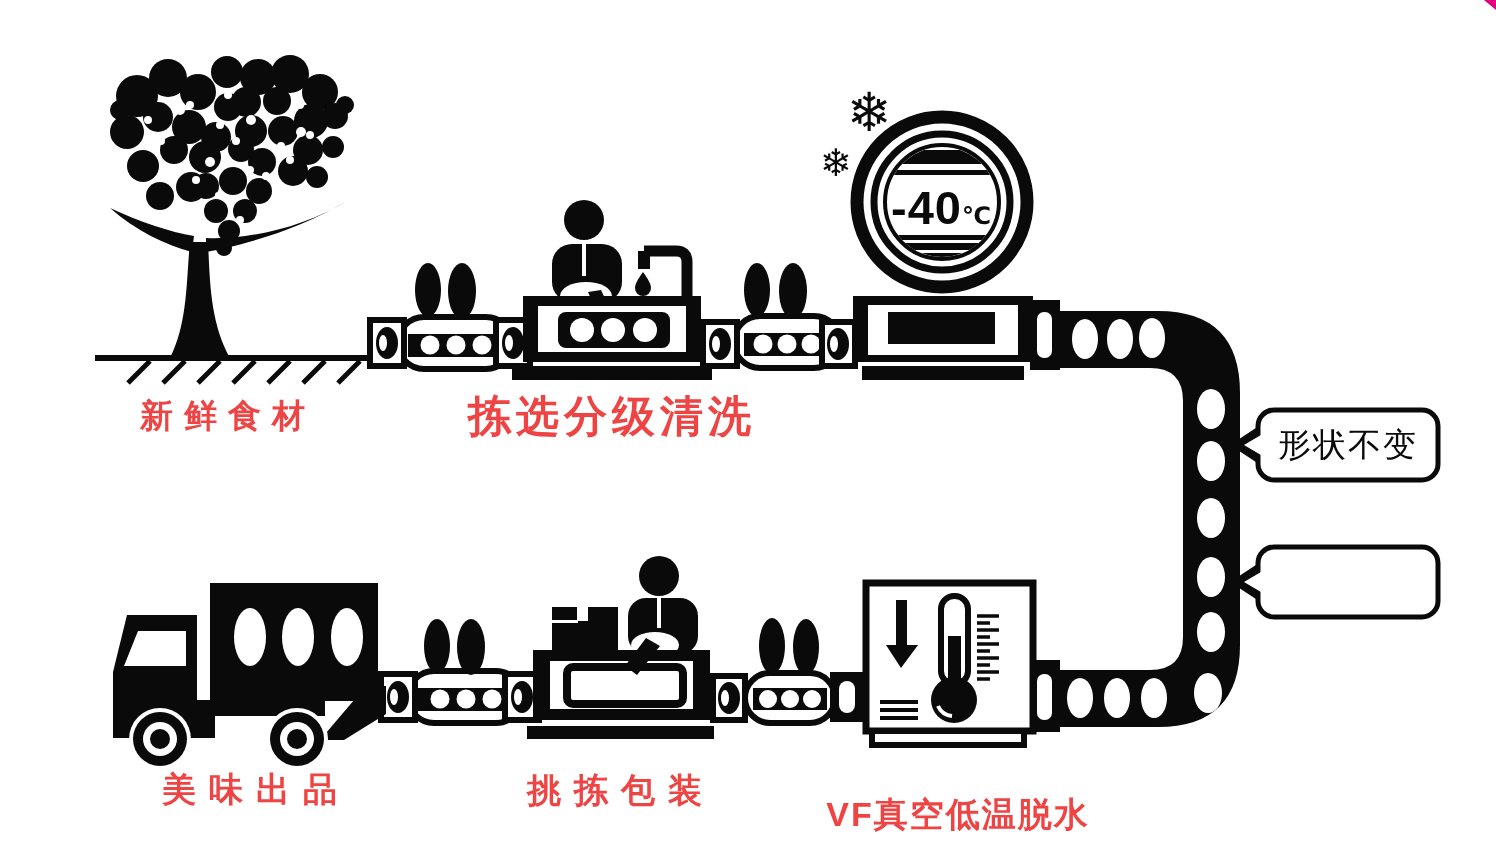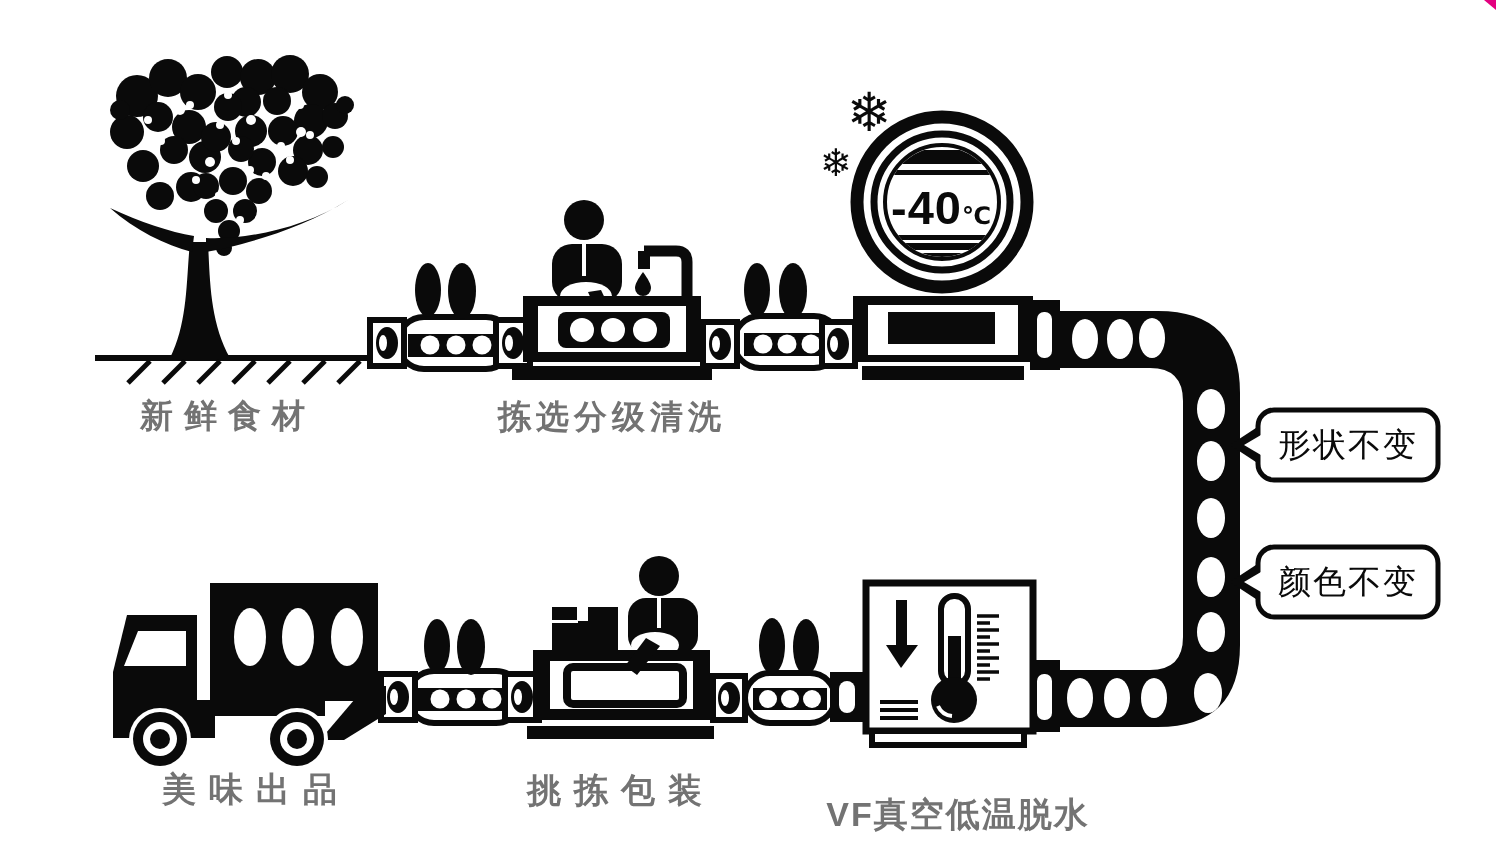--- a/index.html
+++ b/index.html
@@ -1,22 +1,22 @@
 <!DOCTYPE html>
 <html><head>
 <meta charset="utf-8">
 <style>
   html,body{margin:0;padding:0;background:#fff;}
   .canvas{position:relative;width:1496px;height:841px;background:#ffffff;overflow:hidden;
           font-family:"Liberation Sans","DejaVu Sans",sans-serif;color:#0a0a0a;}
   .canvas svg{position:absolute;left:0;top:0;}
   .lbl{position:absolute;transform:translate(-50%,-50%);white-space:nowrap;
-       font-weight:600;color:#737373;}
+       font-weight:600;color:#ef4444;}
   .lbl.fresh{font-size:33px;letter-spacing:11px;}
-  .lbl.wash{font-size:33px;letter-spacing:5px;}
+  .lbl.wash{font-size:43px;letter-spacing:5px;}
   .lbl.freeze{font-size:31px;letter-spacing:0px;}
   .lbl.ship{font-size:34px;letter-spacing:13px;}
   .lbl.pack{font-size:34px;letter-spacing:13px;}
   .lbl.vf{font-size:34px;letter-spacing:2px;margin-top:24px;}
   .temp{position:absolute;left:941px;top:207px;transform:translate(-50%,-50%);
         font-weight:600;white-space:nowrap;}
   .temp .val{font-size:47px;letter-spacing:1px;text-align:right;}
   .temp .unit{font-size:24px;font-weight:600;}
   .snow{position:absolute;transform:translate(-50%,-50%);color:#0a0a0a;line-height:1;}
   .snow.big{left:869px;top:112px;font-size:54px;}
@@ -367,17 +367,16 @@
 <div class="lbl pack" style="left:621px;top:791px;">挑拣包装</div>
 <div class="lbl ship" style="left:256px;top:790px;">美味出品</div>
 <div class="lbl vf" style="left:958px;top:791px;">VF真空低温脱水</div>
 
 <div class="temp"><span class="val">-40</span><span class="unit">℃</span></div>
 
 <div class="snow big">❄</div>
 <div class="snow small">❄</div>
 
 <div class="callout c1">形状不变</div>
-<div class="callout c2">颜色不变</div>
 
 <div class="corner-mark"></div>
 
 </div>
 
 </body></html>

